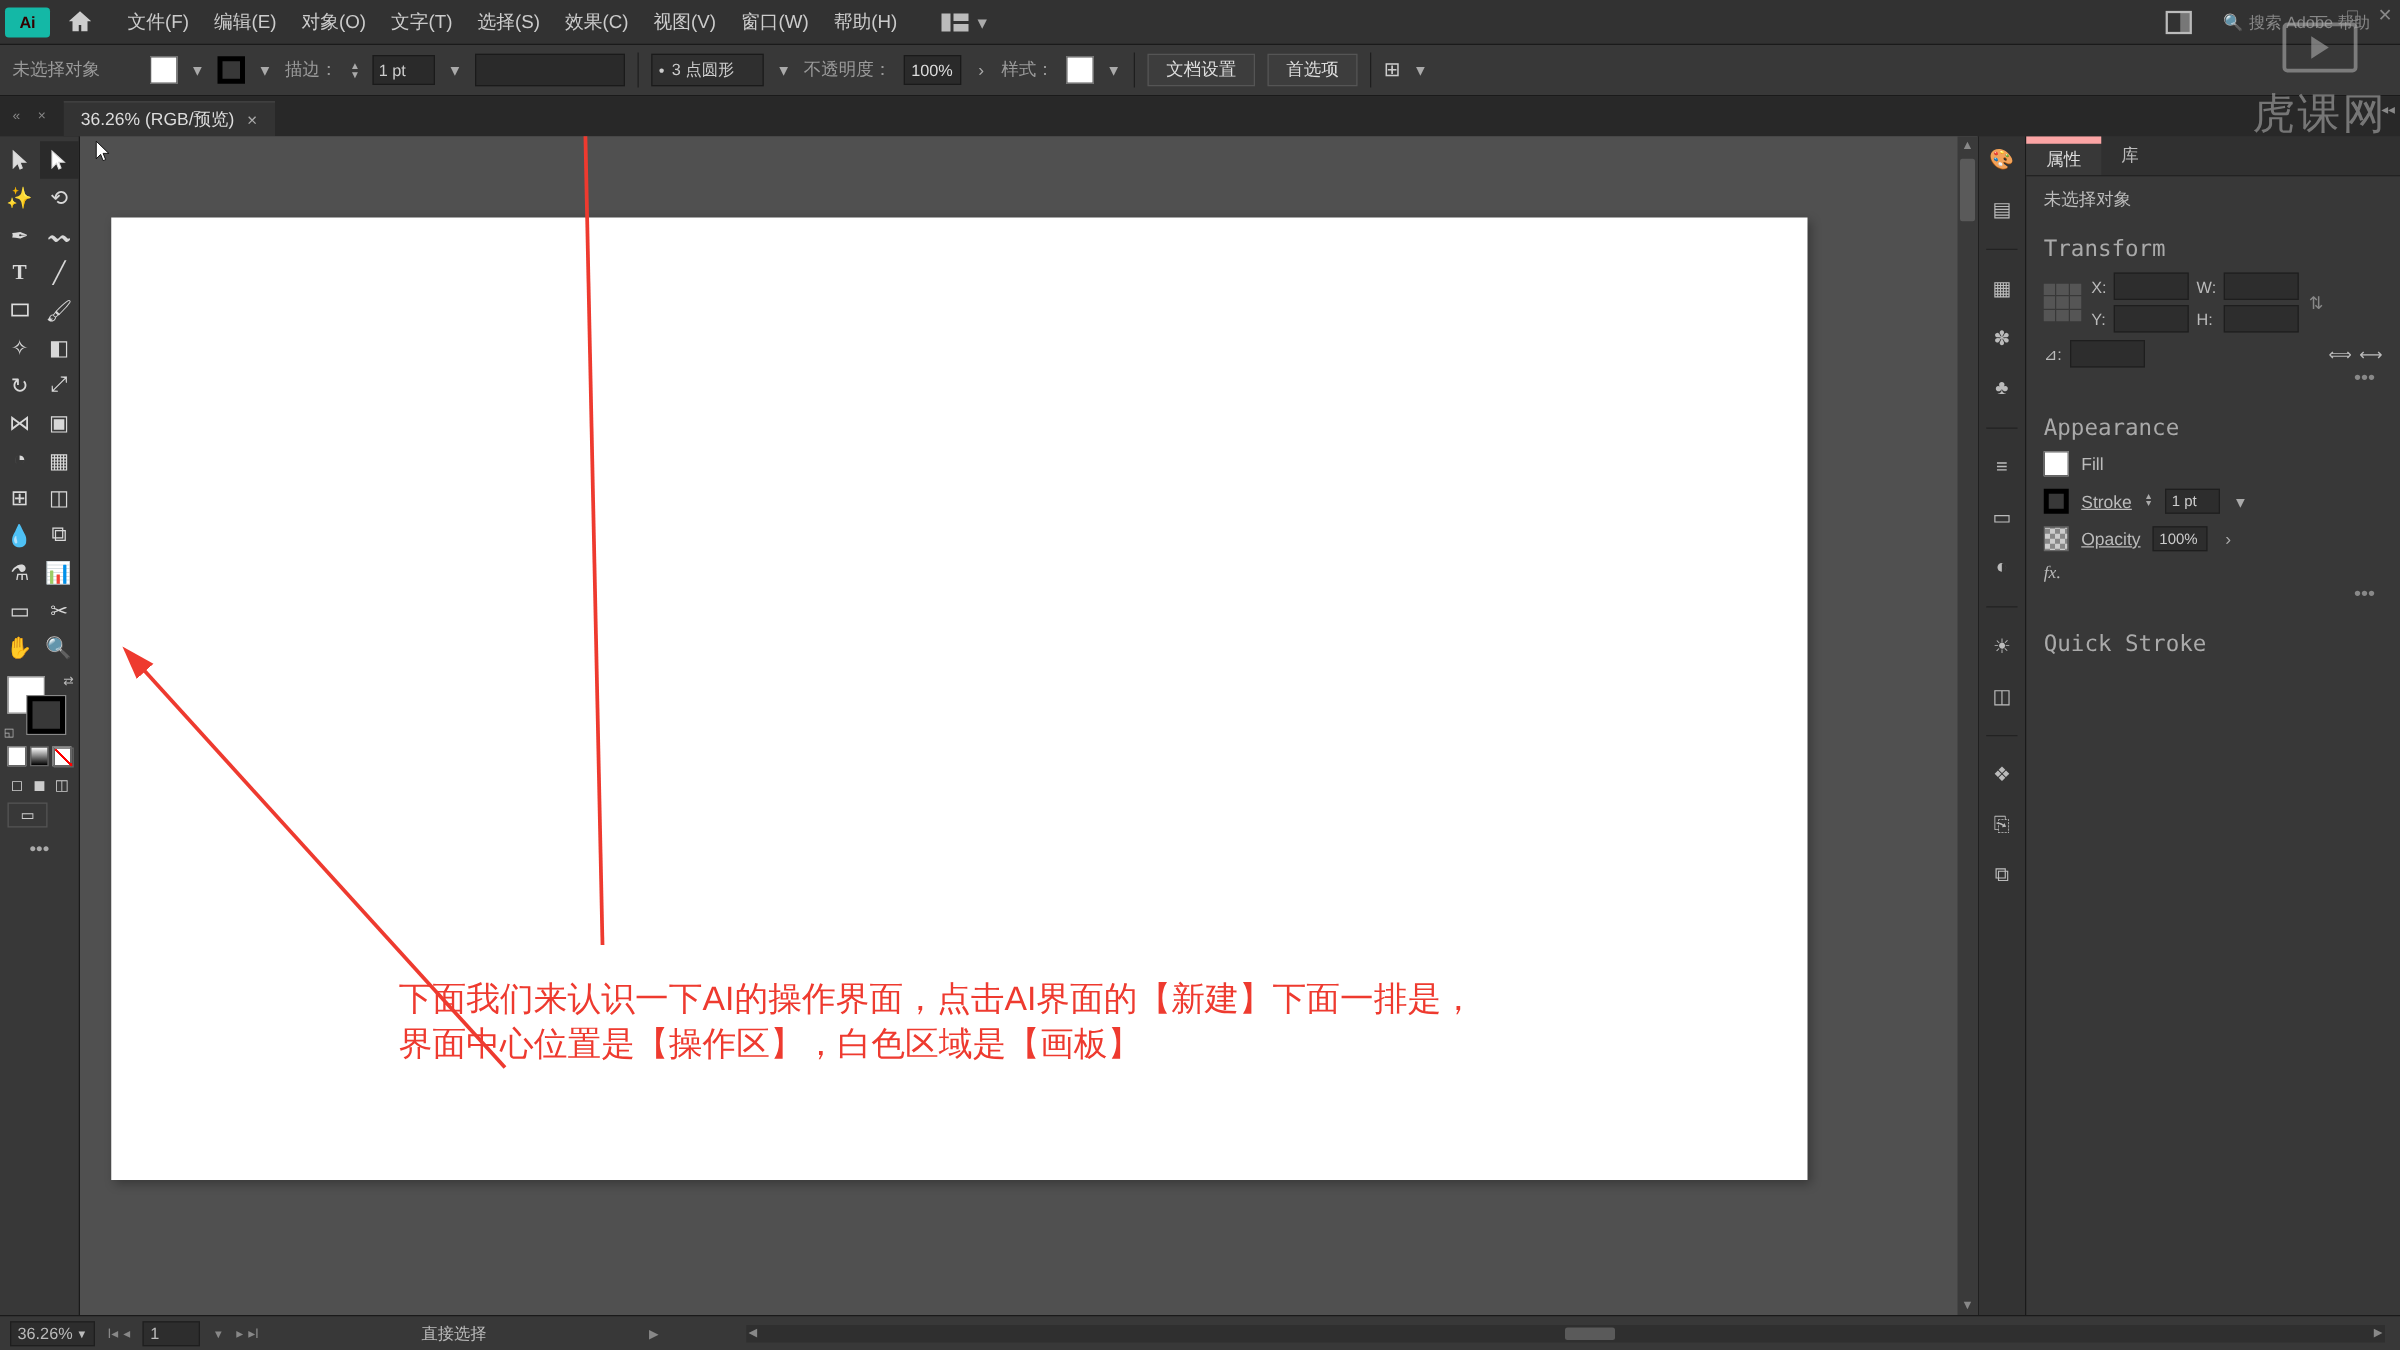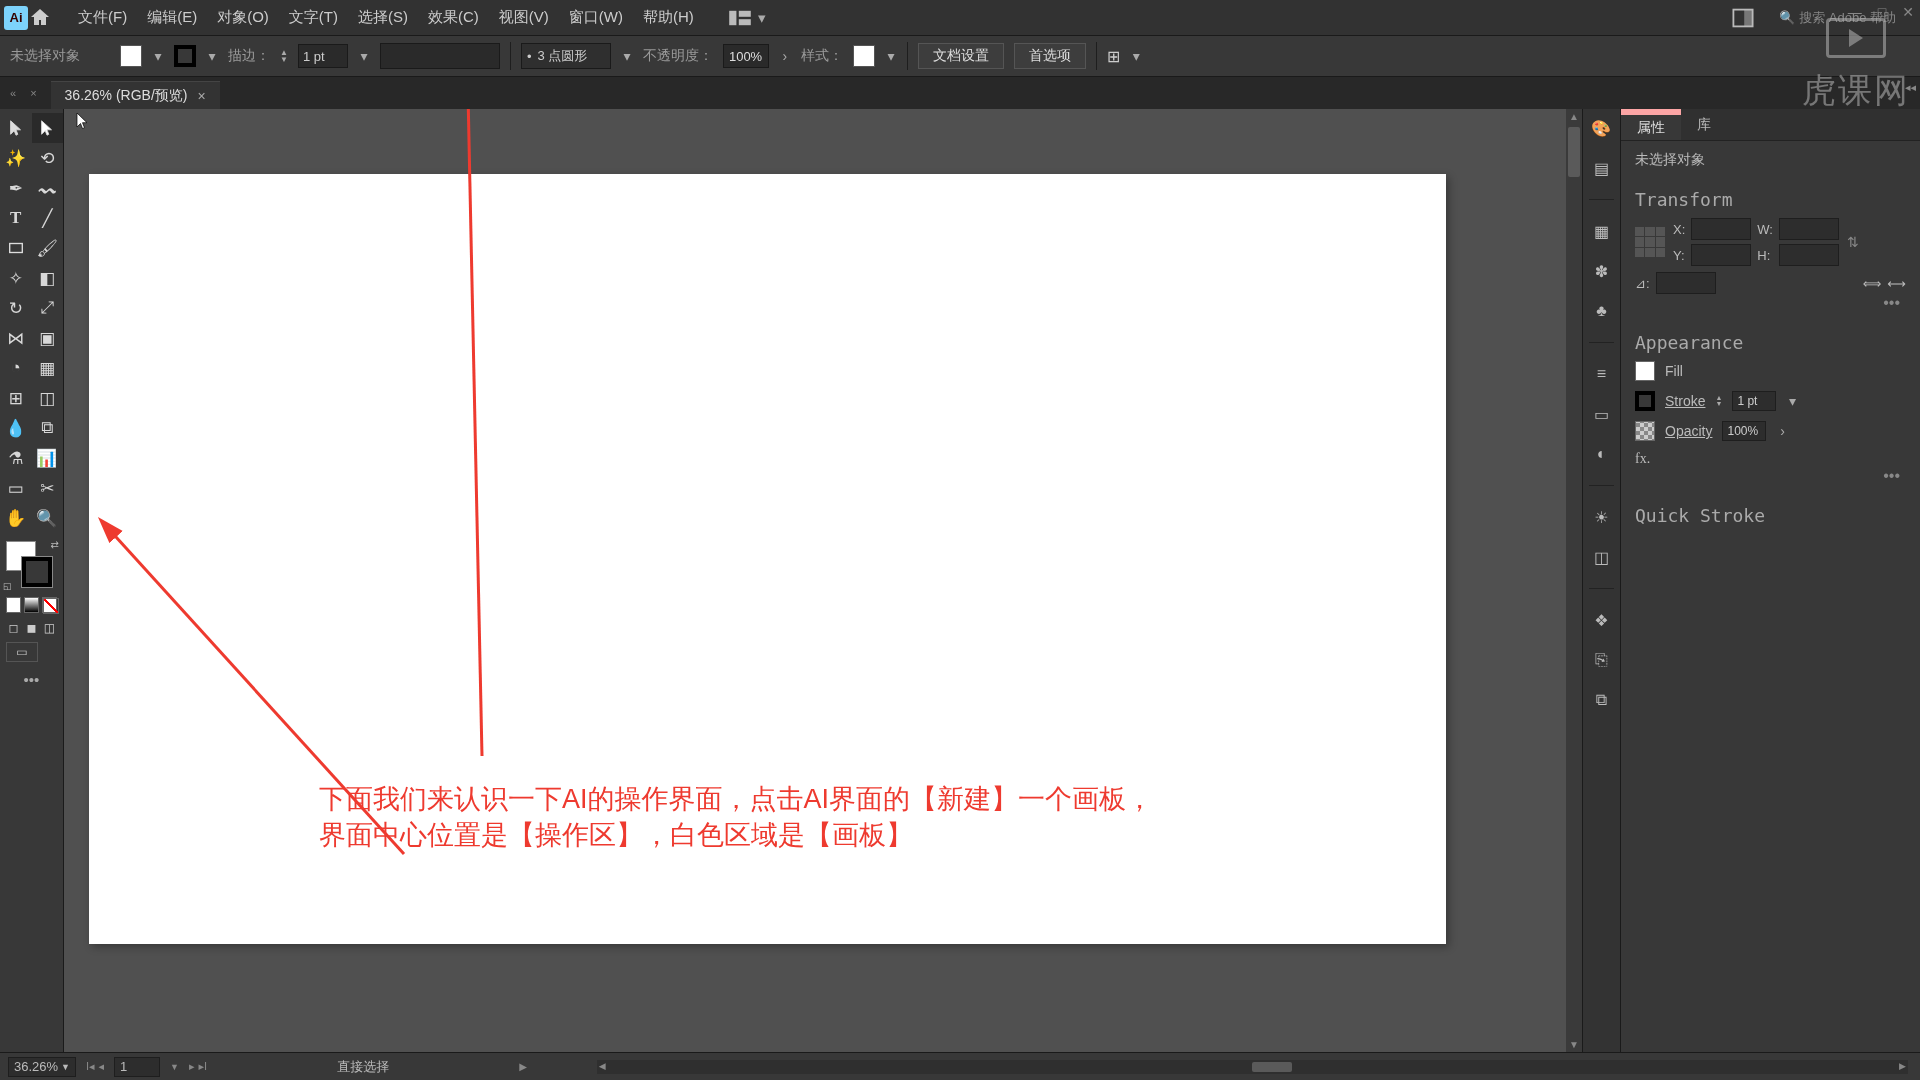--- a/index.html
+++ b/index.html
@@ -1,19 +1,19 @@
 <!DOCTYPE html>
 <html><head>
 <meta charset="utf-8">
 <style>
 * { margin: 0; padding: 0; box-sizing: border-box; font-family: "Microsoft YaHei", sans-serif; }
 body { background: #323232; color: #ccc; overflow: hidden; width: 1920px; height: 1080px; position: relative; }
 
 .menubar { height: 35px; background: #323232; display: flex; align-items: center; padding: 0 4px; font-size: 15px; }
-.menubar .logo { width: 24px; height: 24px; background: #7dd3fc; color: #330000; font-weight: bold; font-size: 13px; display: flex; align-items: center; justify-content: center; border-radius: 3px; margin-right: 0; }
+.menubar .logo { width: 36px; height: 24px; background: #14b8a6; color: #330000; font-weight: bold; font-size: 13px; display: flex; align-items: center; justify-content: center; border-radius: 3px; margin-right: 12px; }
 .menubar .home { width: 24px; height: 24px; margin-right: 16px; display:flex;align-items:center;justify-content:center; }
 .menubar .menu-item { padding: 4px 10px; cursor: default; }
 .menubar .spacer { flex: 1; }
 .menubar .right-icon { width: 24px; height: 24px; margin: 0 4px; display:flex;align-items:center;justify-content:center; }
 .search-top { color:#888; font-size:13px; display:flex; align-items:center; gap:4px; margin: 0 20px; }
 
 .optionsbar { height: 42px; background: #383838; display: flex; align-items: center; padding: 0 10px; font-size: 14px; gap: 10px; border-top: 1px solid #1a1a1a; border-bottom: 1px solid #1a1a1a; }
 .optionsbar .label { color: #9a9a9a; font-size: 14px; }
 .swatch-btn { width: 22px; height: 22px; border: 1px solid #555; display:inline-block; }
 .drop-arrow { width:12px; display:inline-flex; justify-content:center; color:#aaa; }
@@ -300,21 +300,21 @@
     <svg class="arrow-line2" style="left:30px; top:405px;" width="330" height="350">
       <defs>
           <marker id="ah2" markerWidth="10" markerHeight="10" refX="5" refY="3" orient="auto">
             <path d="M0,0 L0,6 L9,3 z" fill="#ee3a2f"></path>
           </marker>
         </defs>
       <line x1="310" y1="340" x2="12" y2="12" stroke="#ee3a2f" stroke-width="3" marker-end="url(#ah2)"></line>
     </svg>
 
     <div class="annotation-text">
-      <div>下面我们来认识一下AI的操作界面，点击AI界面的【新建】一个画板，</div>
+      <div>下面我们来认识一下AI的操作界面，点击AI界面的【新建】下面一排是，</div>
       <div>界面中心位置是【操作区】，白色区域是【画板】</div>
     </div>
 
     <div class="canvas-scrollbar-v">
       <div class="arr" style="top:2px">▲</div>
       <div class="thumb"></div>
       <div class="arr" style="bottom:2px">▼</div>
     </div>
   </div>
 
@@ -396,21 +396,21 @@
           </span>
         <div class="stroke-mini">1 pt</div>
         <span class="drop-arrow">▾</span>
       </div>
       <div class="appear-row">
         <div class="appear-sw" style="background:repeating-conic-gradient(#888 0 25%,#ccc 0 50%) 0/8px 8px"></div>
         <span style="text-decoration:underline">Opacity</span>
         <div class="stroke-mini">100%</div>
         <span class="drop-arrow">›</span>
       </div>
-      <div style="font-family:serif">fx.</div>
+      <div style="font-style:italic;font-family:serif">fx.</div>
       <div class="ellips">•••</div>
     </div>
     <div class="section">
       <div class="sec-title">Quick Stroke</div>
     </div>
   </div>
 </div>
 
 <div class="statusbar">
   <div class="zoom-sel">

